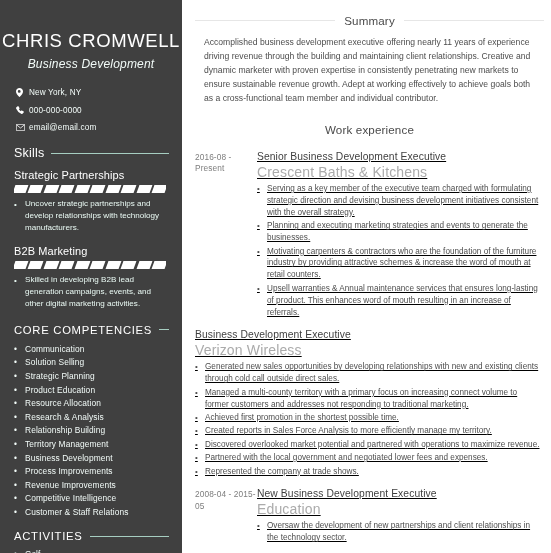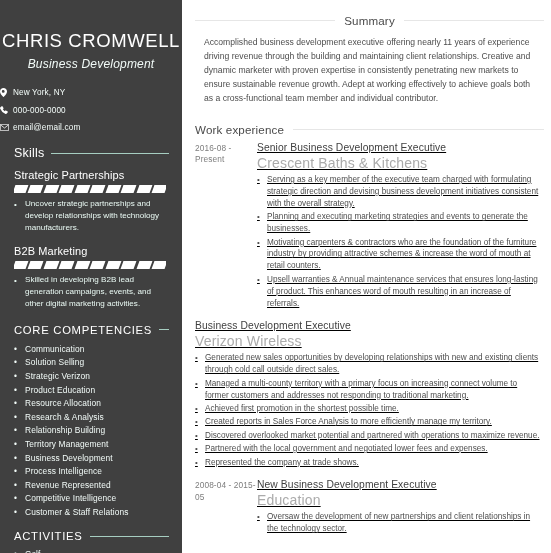--- a/index.html
+++ b/index.html
@@ -29,21 +29,21 @@
     margin-top:30px;
   }
   .role {
     text-align:center;
     font-size:12px;
     font-style:italic;
     color:#f2fbf8;
     margin-top:5px;
     letter-spacing:0.2px;
   }
-  .contacts { margin-top:17px; padding-left:0; }
+  .contacts { margin-top:17px; padding-left:16px; }
   .contact-row {
     display:flex;
     align-items:center;
     font-size:8.2px;
     color:#f4fdfa;
     margin-bottom:8.5px;
     letter-spacing:0.15px;
   }
   .contact-ico {
     width:13px;
@@ -135,21 +135,21 @@
     color:#4a4a4a;
     white-space:nowrap;
     letter-spacing:0.15px;
   }
   .summary-text {
     font-size:8.6px;
     line-height:1.62;
     color:#4d4d4d;
     padding:0 9px;
   }
-  .work-head { margin-top:17px; margin-bottom:6px; }
+  .work-head { margin-top:17px; margin-bottom:6px;flex-direction:column; }
 
   .job { display:flex; margin-bottom:9px;justify-content:space-between; }
   .job-date {
     flex:0 0 62px;
     font-size:8.3px;
     line-height:1.42;
     color:#7d7d7d;
     padding-top:1px;
     letter-spacing:0.1px;
   }
@@ -270,21 +270,21 @@
         <li>
             <span class="b">•</span>
             <span>Communication</span>
           </li>
         <li>
             <span class="b">•</span>
             <span>Solution Selling</span>
           </li>
         <li>
             <span class="b">•</span>
-            <span>Strategic Verizon</span>
+            <span>Strategic Planning</span>
           </li>
         <li>
             <span class="b">•</span>
             <span>Product Education</span>
           </li>
         <li>
             <span class="b">•</span>
             <span>Resource Allocation</span>
           </li>
         <li>
@@ -298,25 +298,25 @@
         <li>
             <span class="b">•</span>
             <span>Territory Management</span>
           </li>
         <li>
             <span class="b">•</span>
             <span>Business Development</span>
           </li>
         <li>
             <span class="b">•</span>
-            <span>Process Intelligence</span>
-          </li>
-        <li>
-            <span class="b">•</span>
-            <span>Revenue Represented</span>
+            <span>Process Improvements</span>
+          </li>
+        <li>
+            <span class="b">•</span>
+            <span>Revenue Improvements</span>
           </li>
         <li>
             <span class="b">•</span>
             <span>Competitive Intelligence</span>
           </li>
         <li>
             <span class="b">•</span>
             <span>Customer &amp; Staff Relations</span>
           </li>
       </ul>

